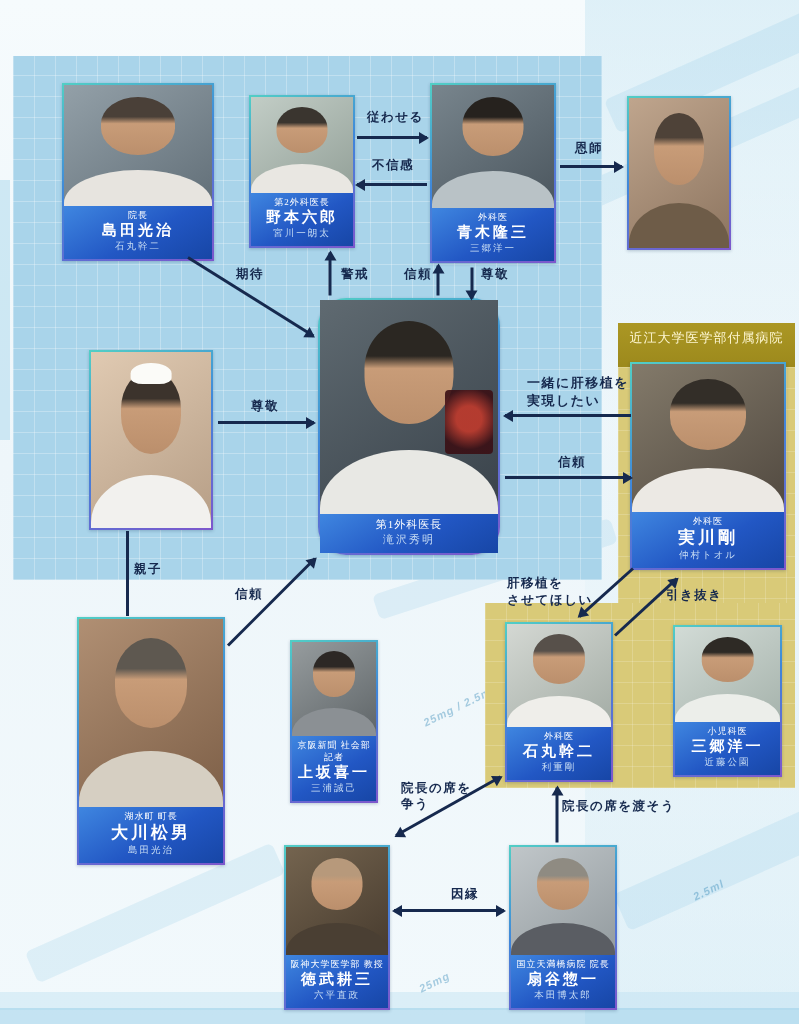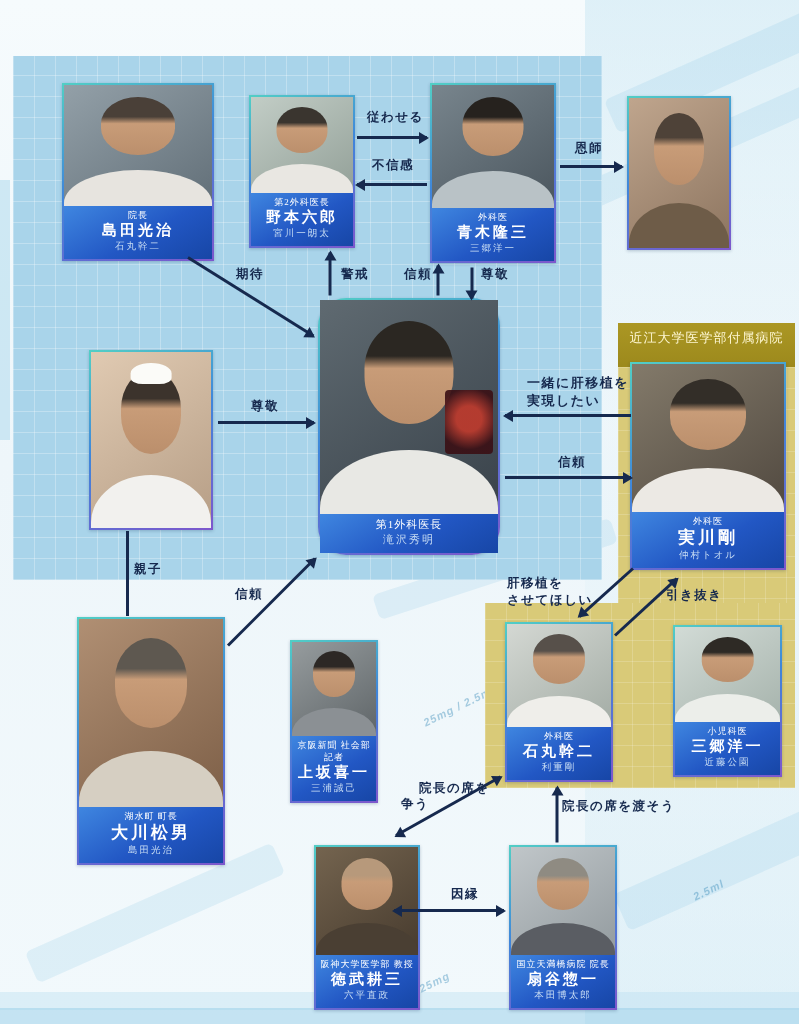--- a/index.html
+++ b/index.html
@@ -157,21 +157,21 @@
   <span class="rlabel" style="left:235px;top:586px;">信頼</span>
 
   <div class="rel he" style="left:633px;top:567px;width:72px;transform:rotate(138deg);"></div>
   <span class="rlabel" style="left:507px;top:575px;">肝移植を</span>
   <span class="rlabel" style="left:507px;top:592px;">させてほしい</span>
 
   <div class="rel he" style="left:615px;top:634px;width:84px;transform:rotate(-42.6deg);"></div>
   <span class="rlabel" style="left:666px;top:587px;">引き抜き</span>
 
   <div class="rel he hs" style="left:396px;top:834px;width:120px;transform:rotate(-29.3deg);"></div>
-  <span class="rlabel" style="left:419px;top:780px;">院長の席を</span>
+  <span class="rlabel" style="left:401px;top:780px;">院長の席を</span>
   <span class="rlabel" style="left:401px;top:796px;">争う</span>
 
   <div class="rel he" style="left:557px;top:841px;width:55px;transform:rotate(-90deg);"></div>
   <span class="rlabel" style="left:562px;top:798px;">院長の席を渡そう</span>
 
   <div class="rel he hs" style="left:394px;top:909px;width:110px;"></div>
   <span class="rlabel" style="left:431px;top:886px;padding-left:20px;">因縁</span>
 
   <div class="card" style="left:62px;top:83px;width:152px;height:178px;">
     <div class="card-inner">
@@ -280,21 +280,21 @@
     <div class="card-inner">
       <div class="photo ph-misato"></div>
       <div class="plate">
         <div class="role">小児科医</div>
         <div class="nm">三郷洋一</div>
         <div class="actor">近藤公園</div>
       </div>
     </div>
   </div>
 
-  <div class="card" style="left:284px;top:845px;width:106px;height:165px;margin-left:30px;">
+  <div class="card" style="left:284px;top:845px;width:106px;height:165px;">
     <div class="card-inner">
       <div class="photo ph-tokutake"></div>
       <div class="plate">
         <div class="role">阪神大学医学部 教授</div>
         <div class="nm">徳武耕三</div>
         <div class="actor">六平直政</div>
       </div>
     </div>
   </div>
 

